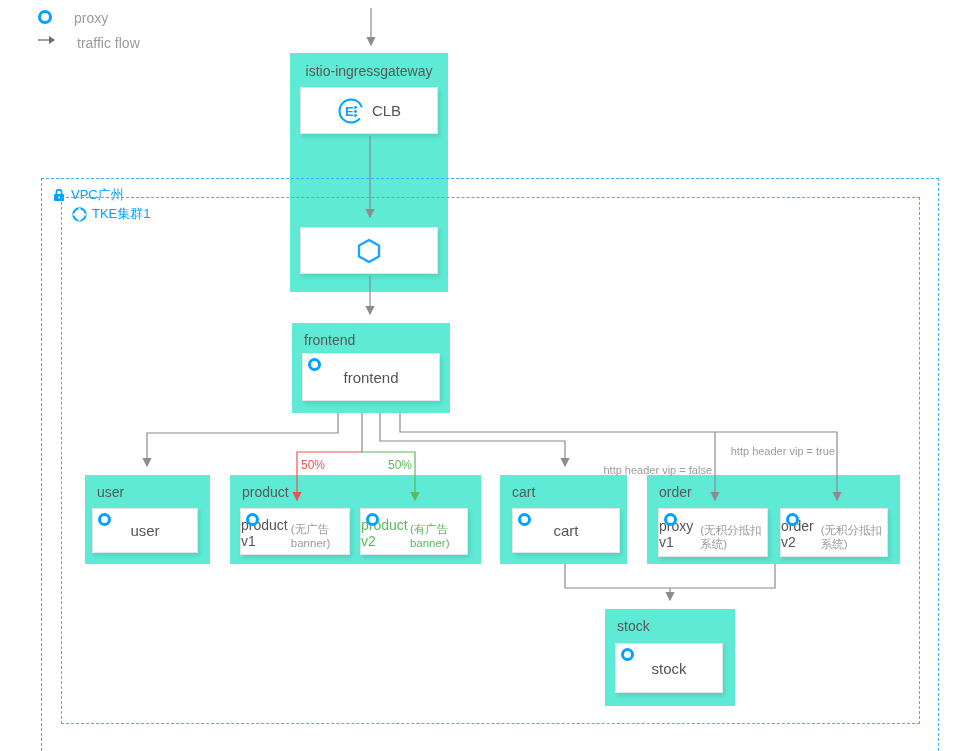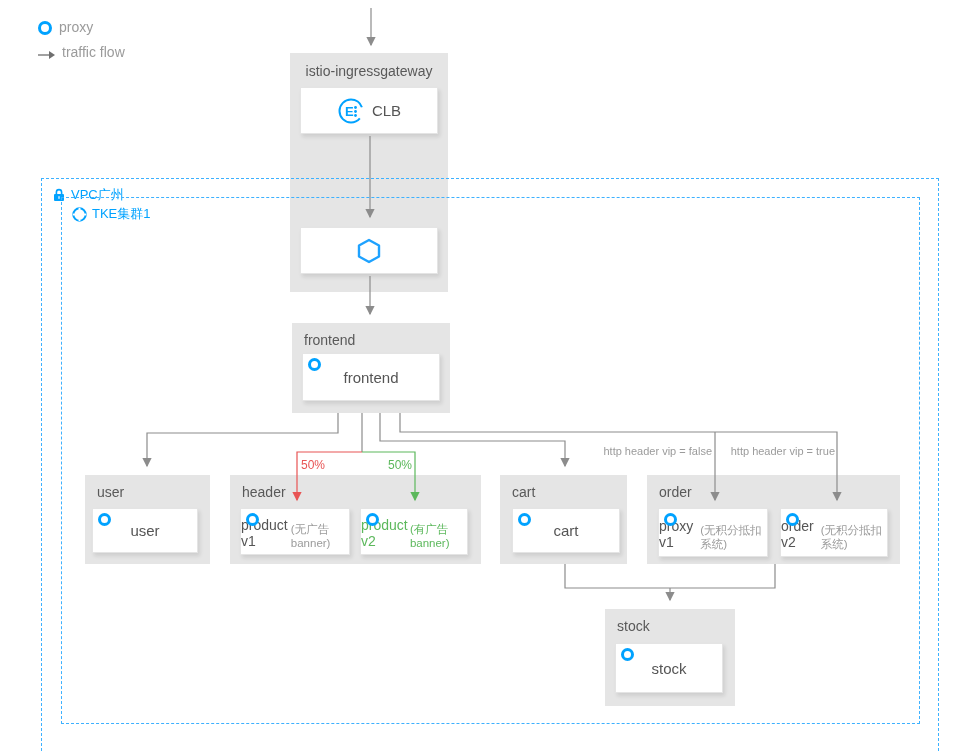--- a/index.html
+++ b/index.html
@@ -1,20 +1,20 @@
 <!DOCTYPE html>
 <html><head>
 <meta charset="utf-8">
 <style>
   html,body{margin:0;padding:0;background:#fff;}
   body{font-family:"Liberation Sans","DejaVu Sans",sans-serif;}
   .canvas{position:relative;width:960px;height:751px;background:#fff;overflow:hidden;}
 
   
-  .graybox{position:absolute;background:#e5e5e5;z-index:1;}
+  .graybox{position:absolute;background:#5eead4;z-index:1;}
   .graybox .box-title{position:absolute;left:12px;top:9px;font-size:14px;color:#595959;white-space:nowrap;}
   .pod{position:absolute;background:#fff;border:1px solid #e4e4e4;box-shadow:2px 3px 4px rgba(0,0,0,.10);
        display:flex;align-items:center;justify-content:center;color:#555;font-size:15px;z-index:2;}
   .pod .ring{position:absolute;left:5px;top:4px;}
   .ring{display:inline-block;width:7px;height:7px;border:3px solid #00a2ff;border-radius:50%;background:#fff;}
   .pod.two-line{flex-direction:row;justify-content:center;gap:1px;}
   .pod .pod-name{font-size:14px;color:#555;line-height:16px;margin-top:2px;}
   .pod .pod-sub{font-size:11.5px;color:#9b9b9b;line-height:14px;margin-top:8px;}
   .pod.green .pod-name,.pod.green .pod-sub{color:#5cb85c;}
 
@@ -27,21 +27,21 @@
   svg.edges{position:absolute;left:0;top:0;z-index:2;pointer-events:none;}
 
   
   .edge-label{position:absolute;z-index:4;white-space:nowrap;pointer-events:none;}
   .lbl-red{color:#e85454;font-size:12px;}
   .lbl-green{color:#5cb85c;font-size:12px;}
   .lbl-gray{color:#9b9b9b;font-size:11px;}
 
   
   .legend{position:absolute;left:38px;top:10px;z-index:4;color:#9b9b9b;font-size:14px;}
-  .legend-row{display:flex;align-items:flex-end;gap:7px;height:25px;}
+  .legend-row{display:flex;align-items:flex-start;gap:22px;height:25px;}
 
   .ingress-title{position:absolute;left:0;right:0;top:10px;text-align:center;font-size:14px;color:#595959;}
 </style>
 </head>
 <body>
 
 <div class="canvas">
 
   <div class="legend">
     <div class="legend-row">
@@ -86,21 +86,21 @@
 
   <div class="graybox" style="left:85px;top:475px;width:125px;height:89px;">
     <div class="box-title">user</div>
     <div class="pod" style="left:7px;top:33px;width:104px;height:43px;">
       <span class="ring"></span>
       <span>user</span>
     </div>
   </div>
 
   <div class="graybox" style="left:230px;top:475px;width:251px;height:89px;">
-    <div class="box-title">header</div>
+    <div class="box-title">product</div>
     <div class="pod two-line" style="left:10px;top:33px;width:108px;height:45px;">
       <span class="ring"></span>
       <span class="pod-name">product v1</span>
       <span class="pod-sub">(无广告banner)</span>
     </div>
     <div class="pod two-line green" style="left:130px;top:33px;width:106px;height:45px;">
       <span class="ring"></span>
       <span class="pod-name">product v2</span>
       <span class="pod-sub">(有广告banner)</span>
     </div>
@@ -159,21 +159,21 @@
       <path d="M715 432 V500" marker-end="url(#a-gray)"></path>
       <path d="M565 564 V588 H775 V564"></path>
       <path d="M670 588 V600" marker-end="url(#a-gray)"></path>
     </g>
     <path d="M362 452 H297 V500" fill="none" stroke="#e85454" stroke-width="1.2" marker-end="url(#a-red)"></path>
     <path d="M362 452 H415 V500" fill="none" stroke="#5cb85c" stroke-width="1.2" marker-end="url(#a-green)"></path>
   </svg>
 
   <div class="edge-label lbl-red" style="left:301px;top:458px;">50%</div>
   <div class="edge-label lbl-green" style="left:388px;top:458px;">50%</div>
-  <div class="edge-label lbl-gray" style="right:248px;top:445px;">http header vip = false</div>
+  <div class="edge-label lbl-gray" style="right:248px;top:464px;">http header vip = false</div>
   <div class="edge-label lbl-gray" style="right:125px;top:445px;">http header vip = true</div>
 
   <div class="dashed" style="left:41px;top:178px;width:896px;height:576px;">
     <div class="net-label">
       <svg width="14" height="14" viewBox="0 0 14 14">
         <path d="M4.4 6.5 V4.2 a2.6 2.6 0 0 1 5.2 0 V6.5" fill="none" stroke="#00a2ff" stroke-width="1.6"></path>
         <rect x="2" y="6" width="10" height="7" rx="1" fill="#00a2ff"></rect>
         <rect x="6.4" y="8.2" width="1.2" height="2.6" fill="#fff"></rect>
       </svg>
       <span>VPC广州</span>

